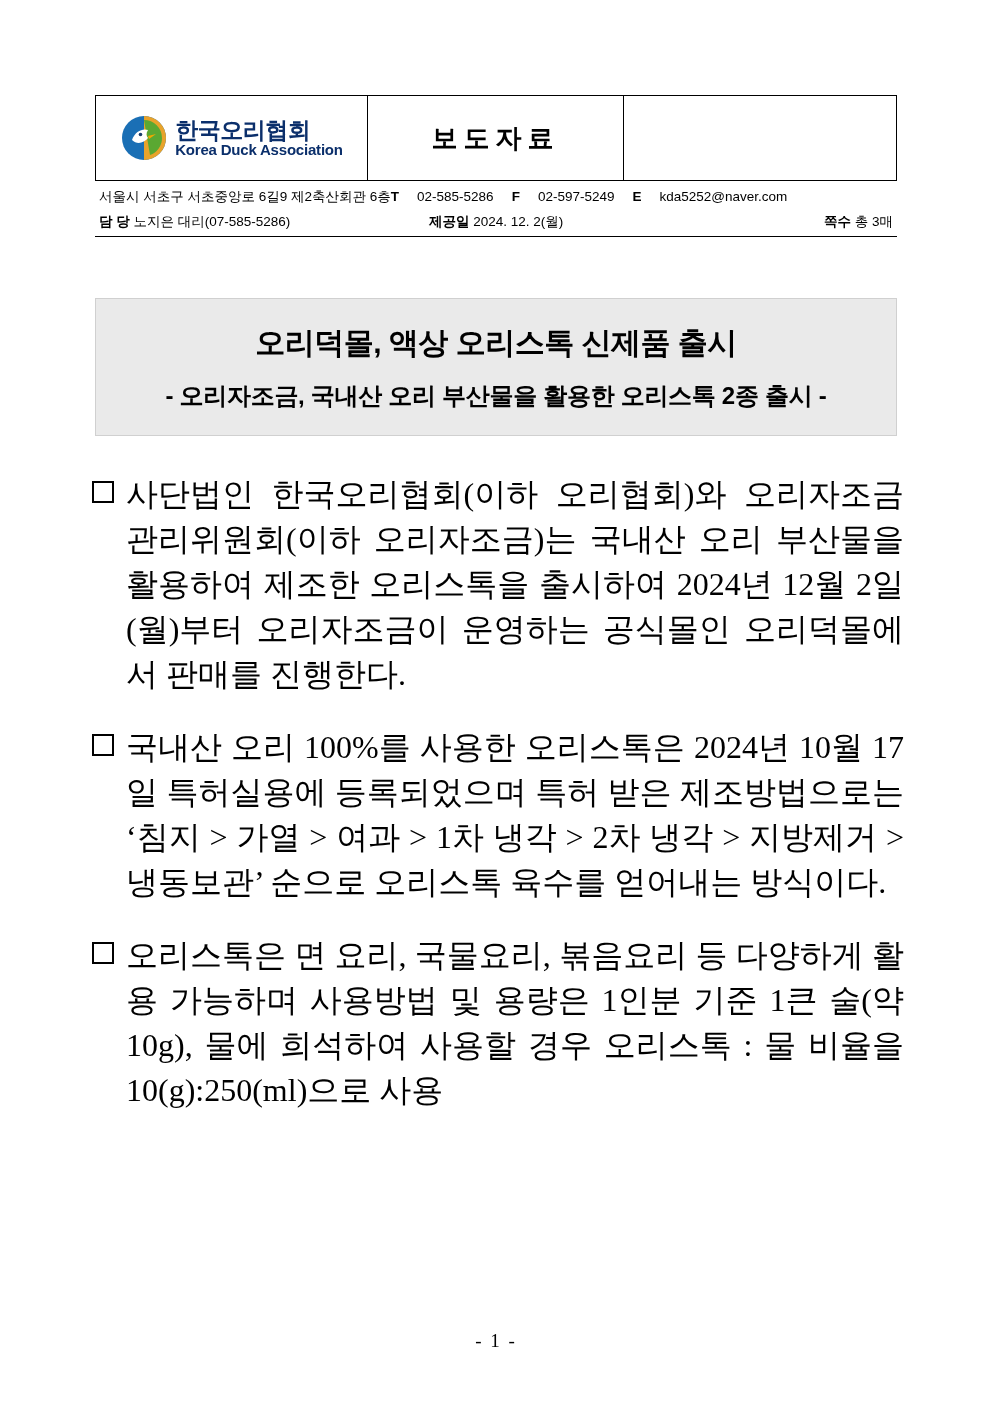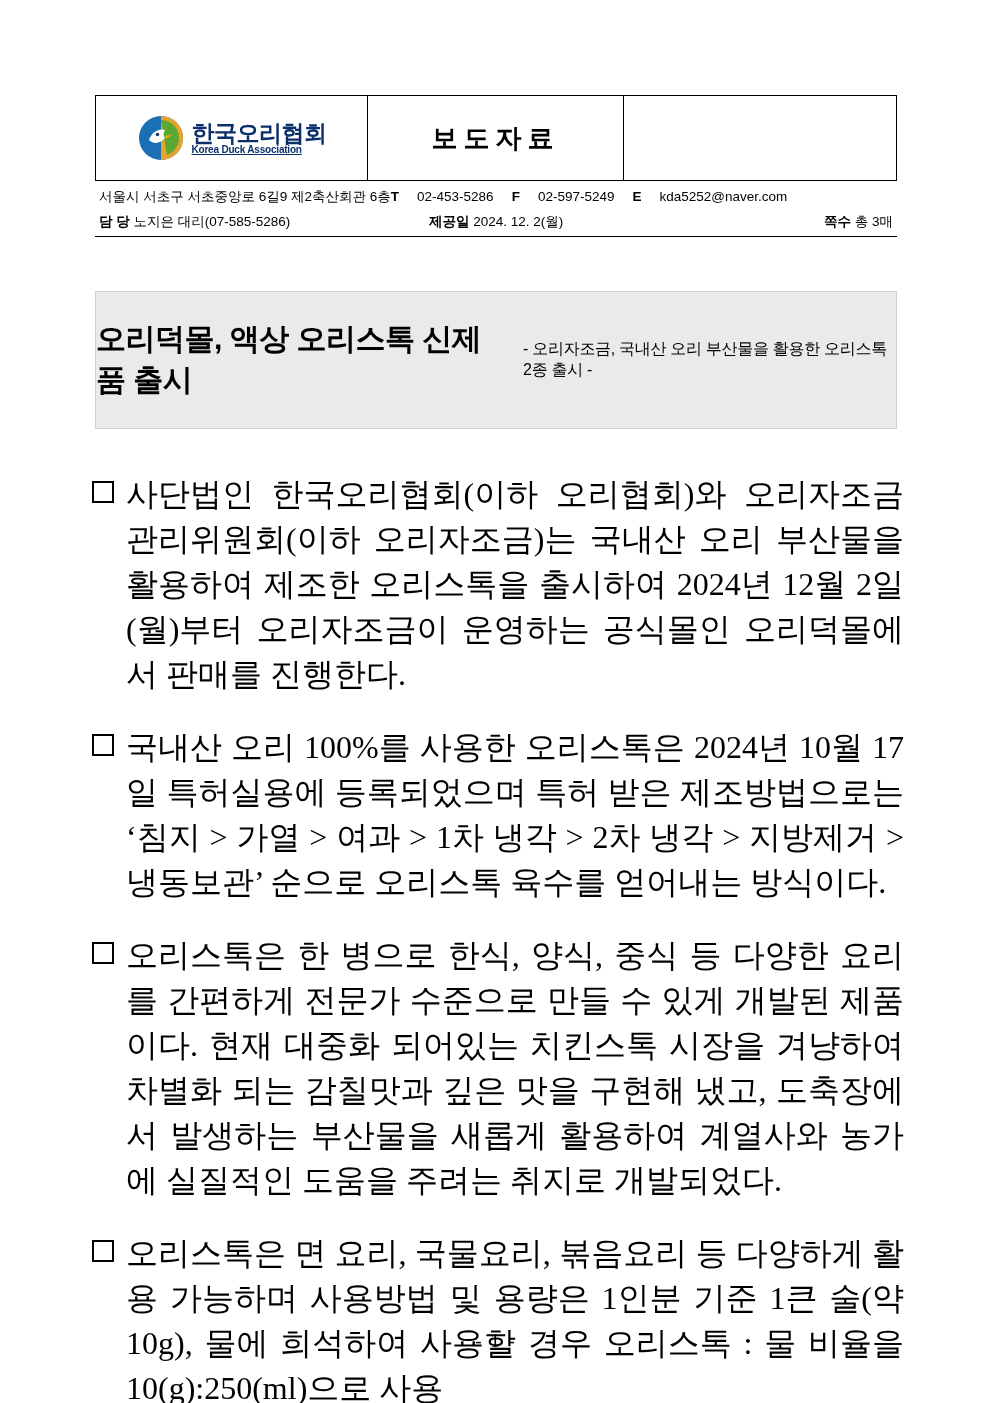--- a/index.html
+++ b/index.html
@@ -79,25 +79,24 @@
     font-family: "Liberation Sans", "DejaVu Sans", sans-serif;
     font-weight: bold;
     font-size: 23px;
     letter-spacing: -0.5px;
     color: #0b2f6b;
     display: block;
   }
   .kda-text .en {
     font-family: "Liberation Sans", "DejaVu Sans", sans-serif;
     font-weight: bold;
-    font-size: 10px;
+    font-size: 15px;
     letter-spacing: -0.2px;
     color: #0b2f6b;
     display: block;
-    text-decoration: underline;
   }
 
   
   .brand-wrap {
     display: flex;
     align-items: center;
     gap: 6px;
   }
   .brand-left {
     font-family: "Liberation Sans", "DejaVu Sans", sans-serif;
@@ -147,42 +146,42 @@
   }
   .lh-row2 .charge { width: 300px; }
   .lh-row2 .provide { flex: 1; text-align: left; padding-left: 30px; }
   .lh-row2 .pages { width: 190px; text-align: right; }
   .lh-row2 b { font-weight: bold; }
 
   
   .titlebox {
     position: absolute;
     left: 95px;
-    top: 291px;
+    top: 298px;
     width: 802px;
     height: 138px;
     background: #eaeaea;
     border: 1px solid #d0d0d0;
     box-sizing: border-box;
     display: flex;
-    flex-direction: row;
+    flex-direction: column;
     align-items: center;
     justify-content: center;
     gap: 16px;
   }
   .titlebox .main {
     font-family: "Liberation Sans", "DejaVu Sans", sans-serif;
     font-weight: bold;
     font-size: 30px;
     letter-spacing: -0.5px;
   }
   .titlebox .sub {
     font-family: "Liberation Sans", "DejaVu Sans", sans-serif;
-    font-weight: normal;
-    font-size: 16px;
+    font-weight: bold;
+    font-size: 24px;
     letter-spacing: -0.3px;
   }
 
   
   .body-text {
     position: absolute;
     left: 92px;
     top: 472px;
     width: 812px;
   }
@@ -252,21 +251,21 @@
       <div class="lh-cell lh-title">
         <span>보도자료</span>
       </div>
 
     </div>
 
     <div class="lh-info">
       <div class="lh-row1">
         <span class="addr">서울시 서초구 서초중앙로 6길9 제2축산회관 6층</span>
         <b class="sep">T</b>
-        <span class="sep">02-453-5286</span>
+        <span class="sep">02-585-5286</span>
         <b class="sep">F</b>
         <span class="sep">02-597-5249</span>
         <b class="sep">E</b>
         <span>kda5252@naver.com</span>
       </div>
       <div class="lh-row2">
         <span class="charge">
           <b>담  당</b>
           <span>노지은 대리(07-585-5286)</span>
         </span>
@@ -292,24 +291,20 @@
     <div class="para">
       <span class="bullet"></span>
       <span class="ptext">사단법인 한국오리협회(이하 오리협회)와 오리자조금관리위원회(이하 오리자조금)는 국내산 오리 부산물을 활용하여 제조한 오리스톡을 출시하여 2024년 12월 2일(월)부터 오리자조금이 운영하는 공식몰인 오리덕몰에서 판매를 진행한다.</span>
     </div>
 
     <div class="para">
       <span class="bullet"></span>
       <span class="ptext">국내산 오리 100%를 사용한 오리스톡은 2024년 10월 17일 특허실용에 등록되었으며 특허 받은 제조방법으로는 ‘침지 &gt; 가열 &gt; 여과 &gt; 1차 냉각 &gt; 2차 냉각 &gt; 지방제거 &gt; 냉동보관’ 순으로 오리스톡 육수를 얻어내는 방식이다.</span>
     </div>
 
-    <div class="para">
-      <span class="bullet"></span>
-      <span class="ptext">오리스톡은 한 병으로 한식, 양식, 중식 등 다양한 요리를 간편하게 전문가 수준으로 만들 수 있게 개발된 제품이다. 현재 대중화 되어있는 치킨스톡 시장을 겨냥하여 차별화 되는 감칠맛과 깊은 맛을 구현해 냈고, 도축장에서 발생하는 부산물을 새롭게 활용하여 계열사와 농가에 실질적인 도움을 주려는 취지로 개발되었다.</span>
-    </div>
 
     <div class="para">
       <span class="bullet"></span>
       <span class="ptext">오리스톡은 면 요리, 국물요리, 볶음요리 등 다양하게 활용 가능하며 사용방법 및 용량은 1인분 기준 1큰 술(약 10g), 물에 희석하여 사용할 경우 오리스톡 : 물 비율을 10(g):250(ml)으로 사용</span>
     </div>
 
   </div>
 
   <div class="pagenum">- 1 -</div>
 </div>

